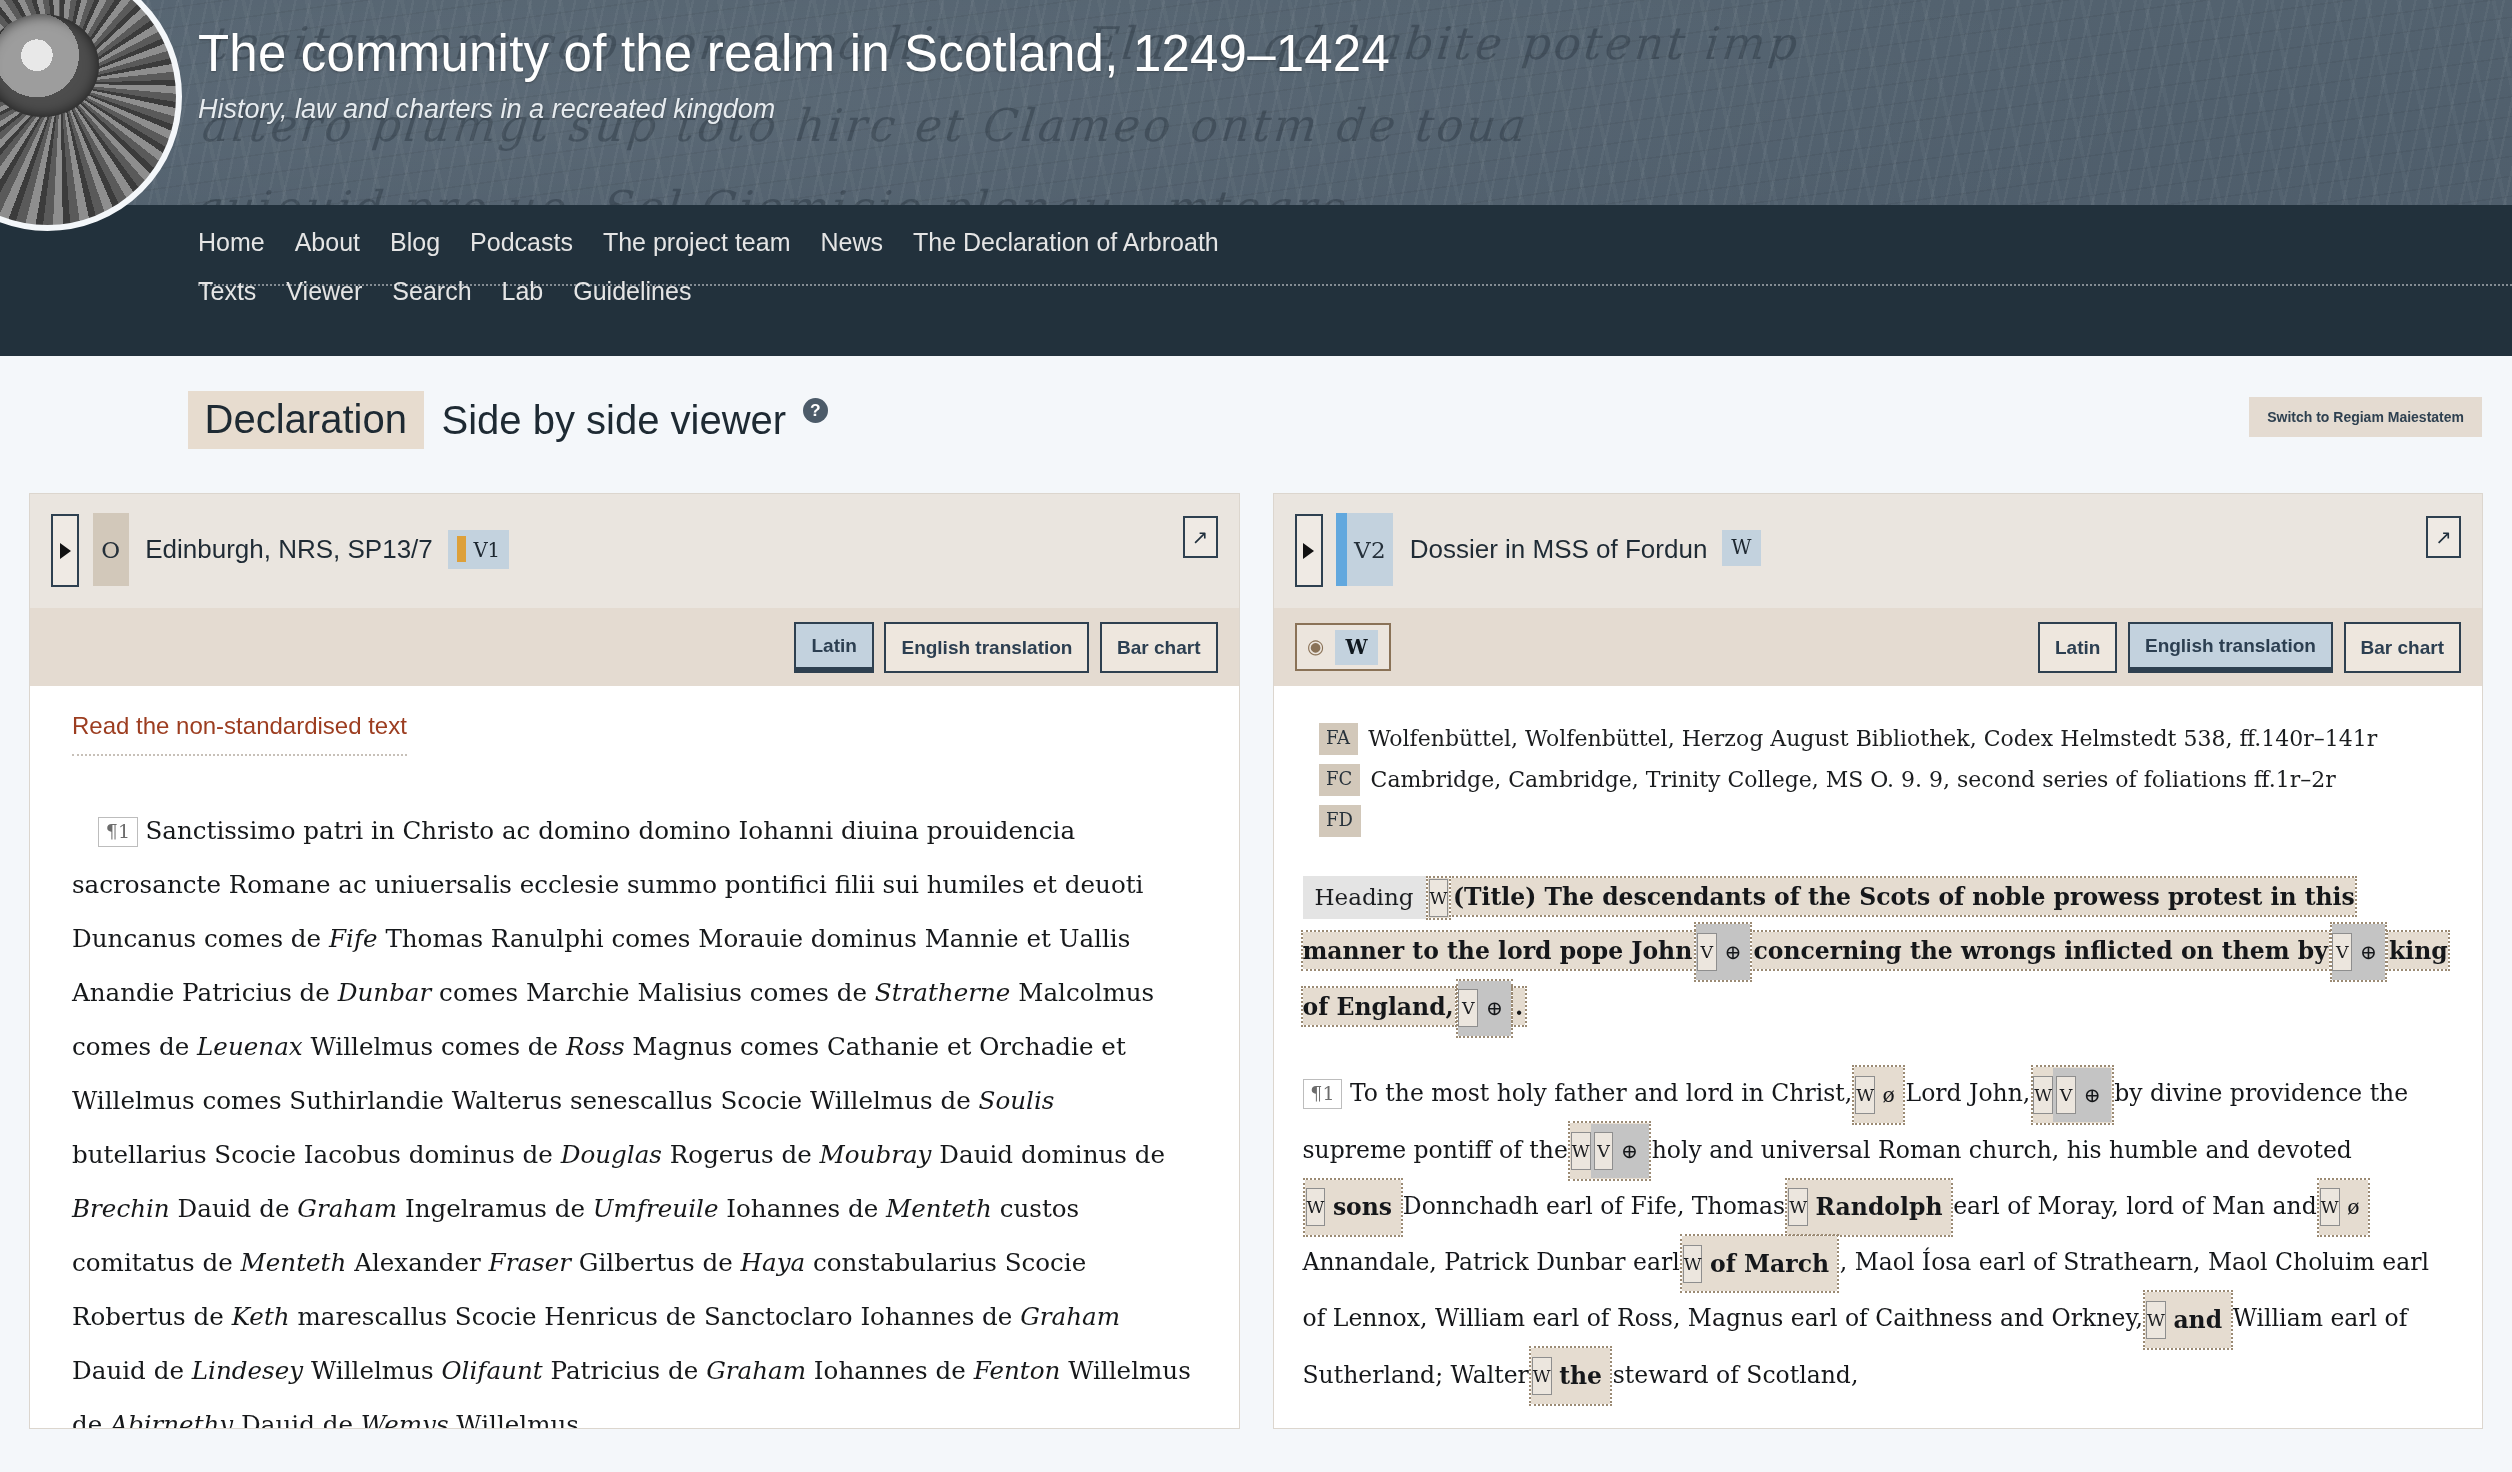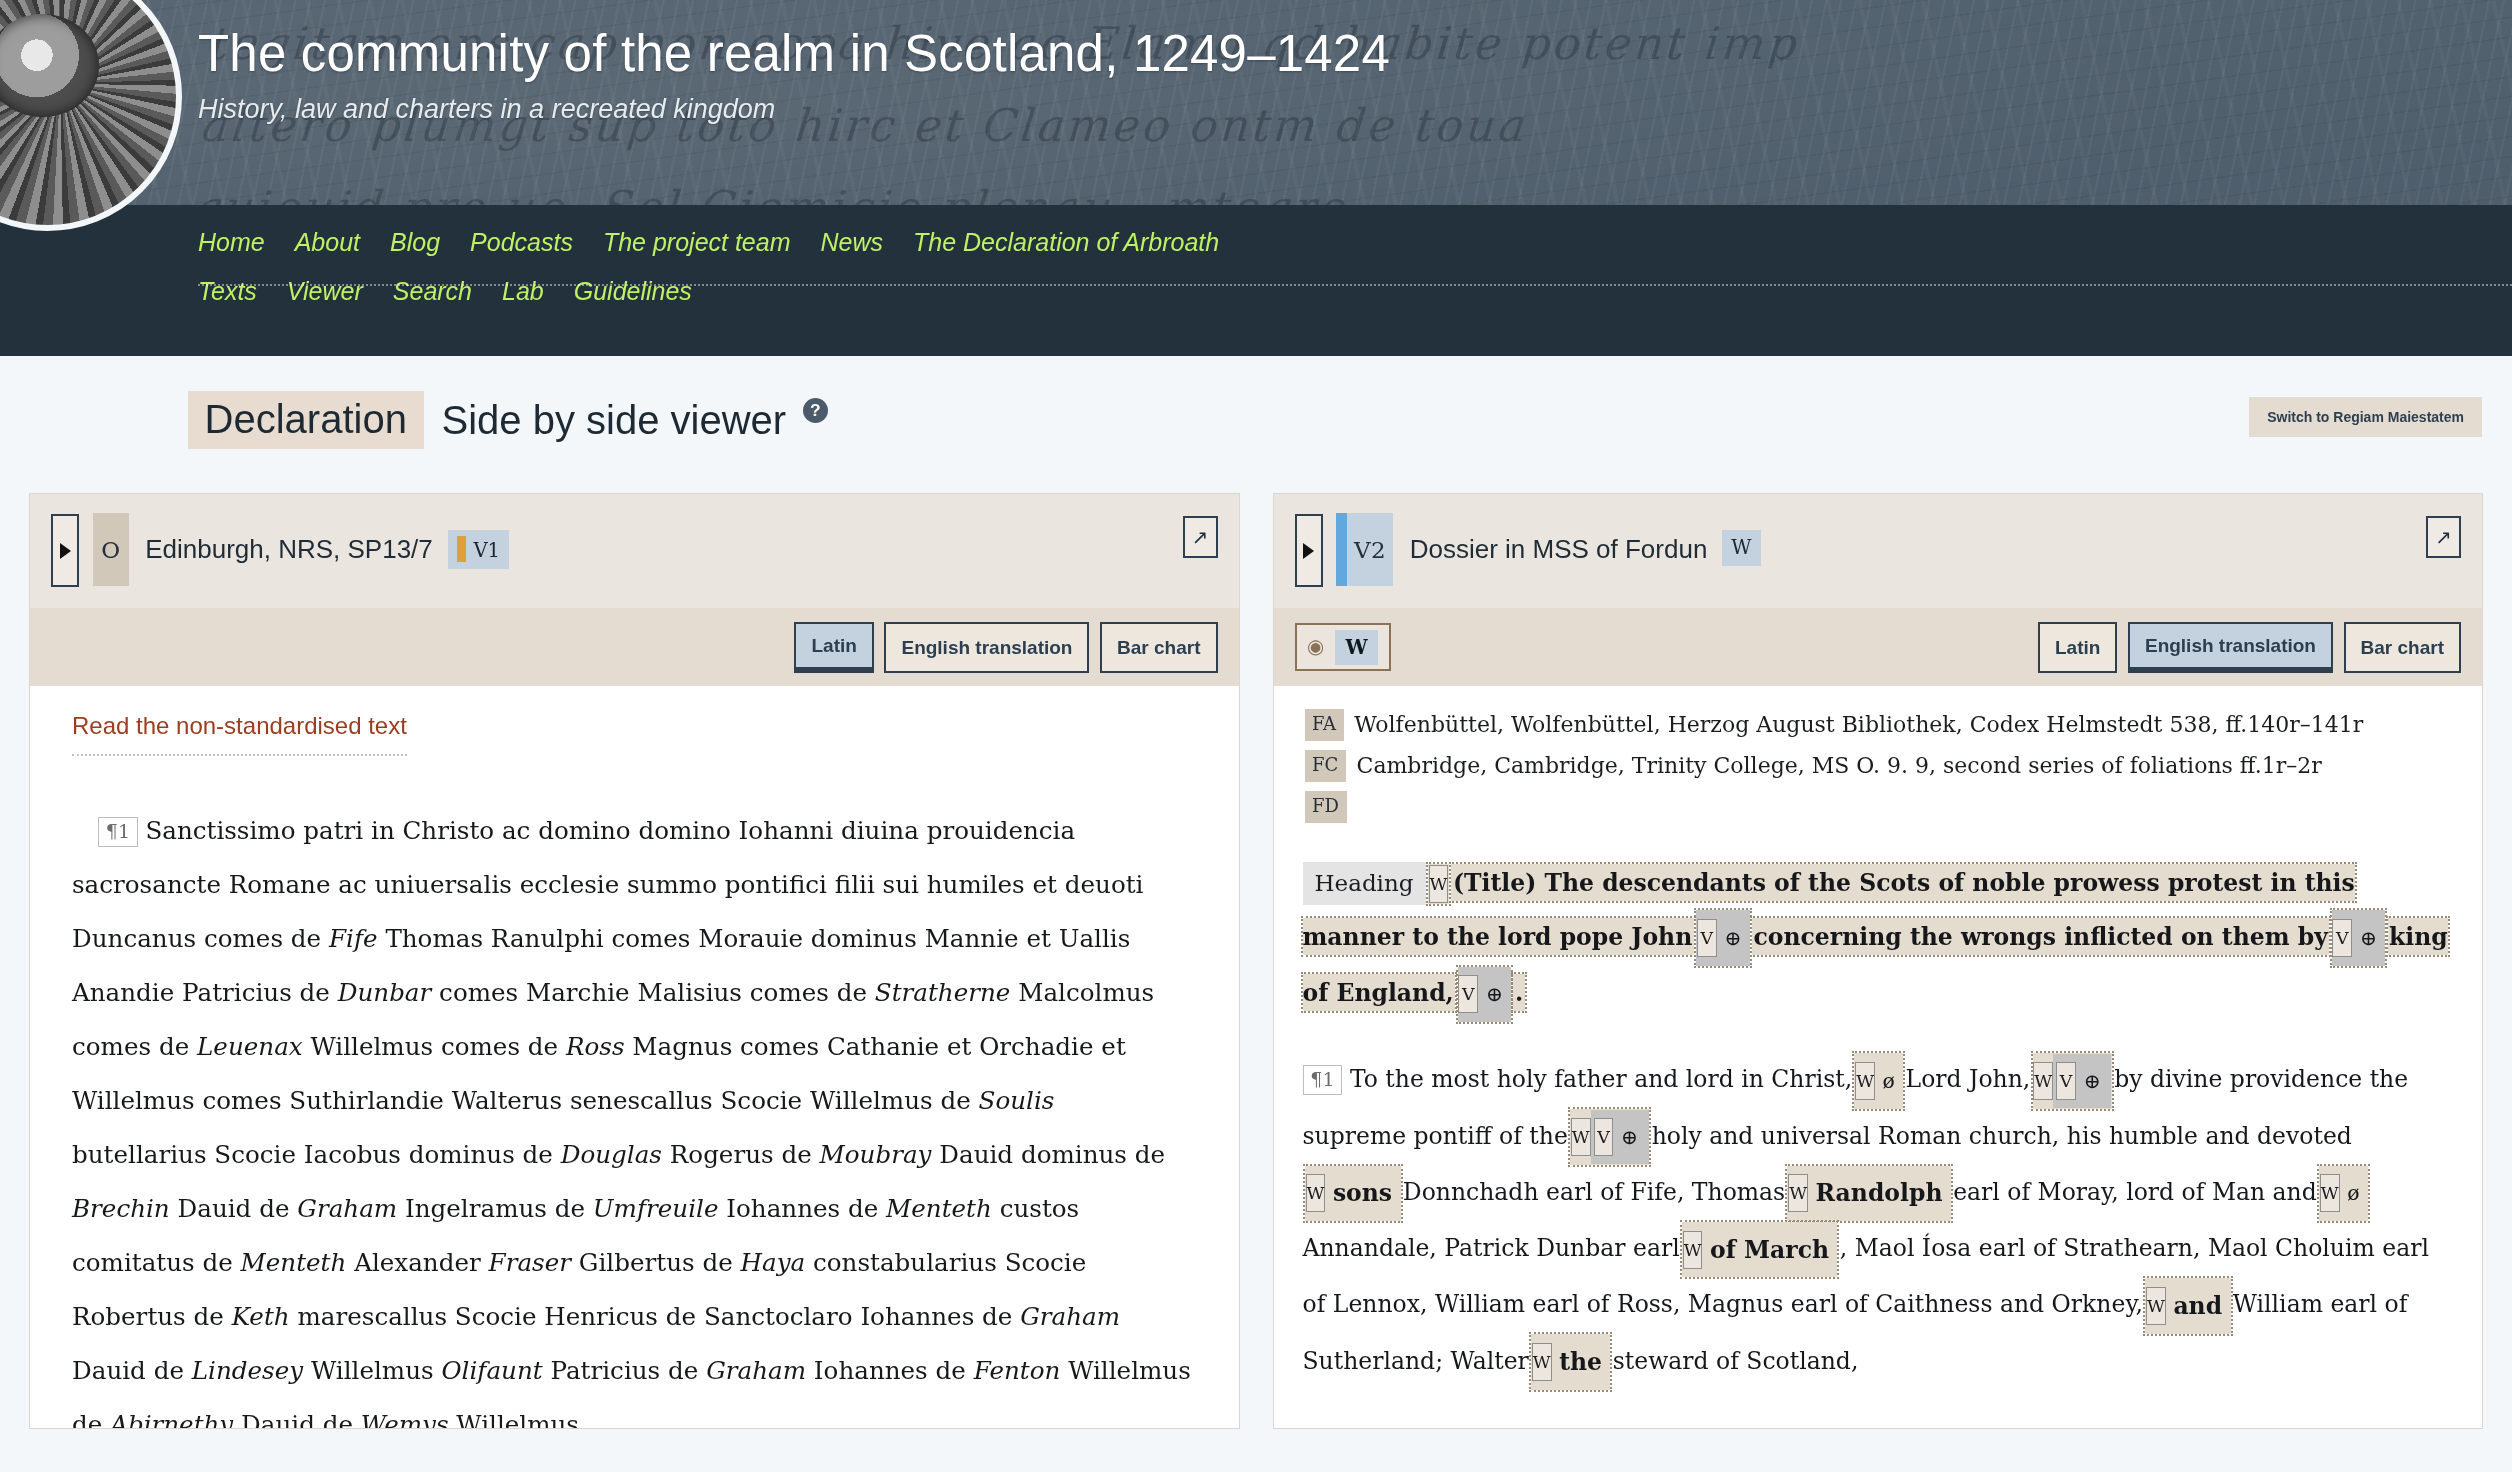--- a/index.html
+++ b/index.html
@@ -80,22 +80,22 @@
   }
   .navbar {
     position:absolute; left:0; right:0; bottom:0; height:151px;
     z-index:4;
     padding-left: 198px;
   }
   .nav-row { display:flex; align-items:center; gap:0; }
   .nav-row.primary { padding-top: 23px; }
   .nav-row.secondary { padding-top: 20.4px; }
   .nav-link {
-    color:#bef264; font-size:25px; text-decoration:none;
-    padding: 0 15px; white-space:nowrap; cursor:pointer;font-style:italic;
+    color:#e5e5e5; font-size:25px; text-decoration:none;
+    padding: 0 15px; white-space:nowrap; cursor:pointer;
   }
   .nav-link:first-child { padding-left: 0; }
   .nav-divider {
     position:absolute; left:198px; right:0; top:79px;
     border-top: 2.3px dotted rgba(255,255,255,.45);
   }
 
   
   .title-bar {
     position: relative;
@@ -278,21 +278,21 @@
     padding: 3.8px 6.8px 5.3px 6.8px;
     margin-right: 7.6px;
     line-height:1;
     vertical-align: 1.5px;
     font-family:"DejaVu Serif", serif;
   }
   .latin-text .ind { display:inline-block; width: 26px; }
   .it { font-style: italic; }
 
   
-  .ms-list { margin: 2px; padding: 0; list-style:none; }
+  .ms-list { margin: 16px; padding: 0; list-style:none; }
   .ms-item {
     display:flex; align-items:flex-start;
     margin-bottom: 9.8px;
     font-size: 22px;
     line-height: 1.15;
     color:#1b1d1f;
   }
   .ms-sig {
     background:#d2c8ba; color:#26313a;
     font-family:"DejaVu Serif", serif;

